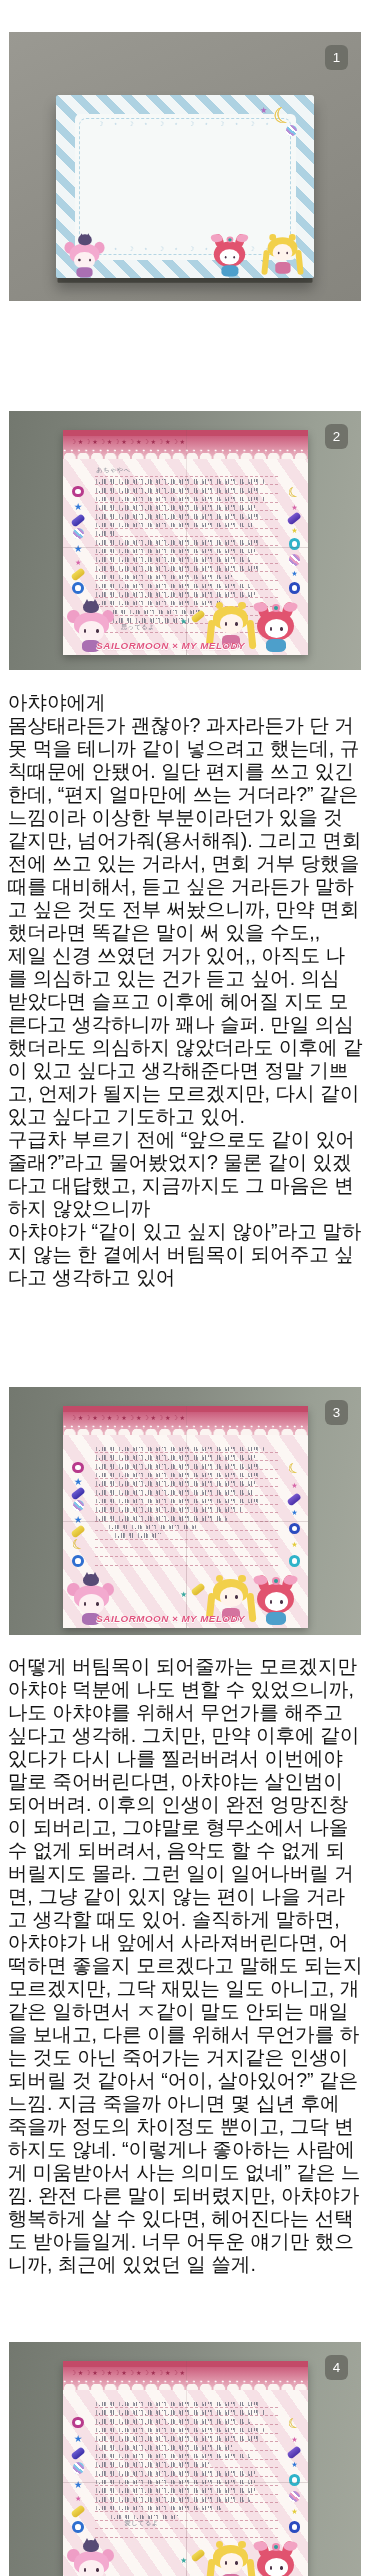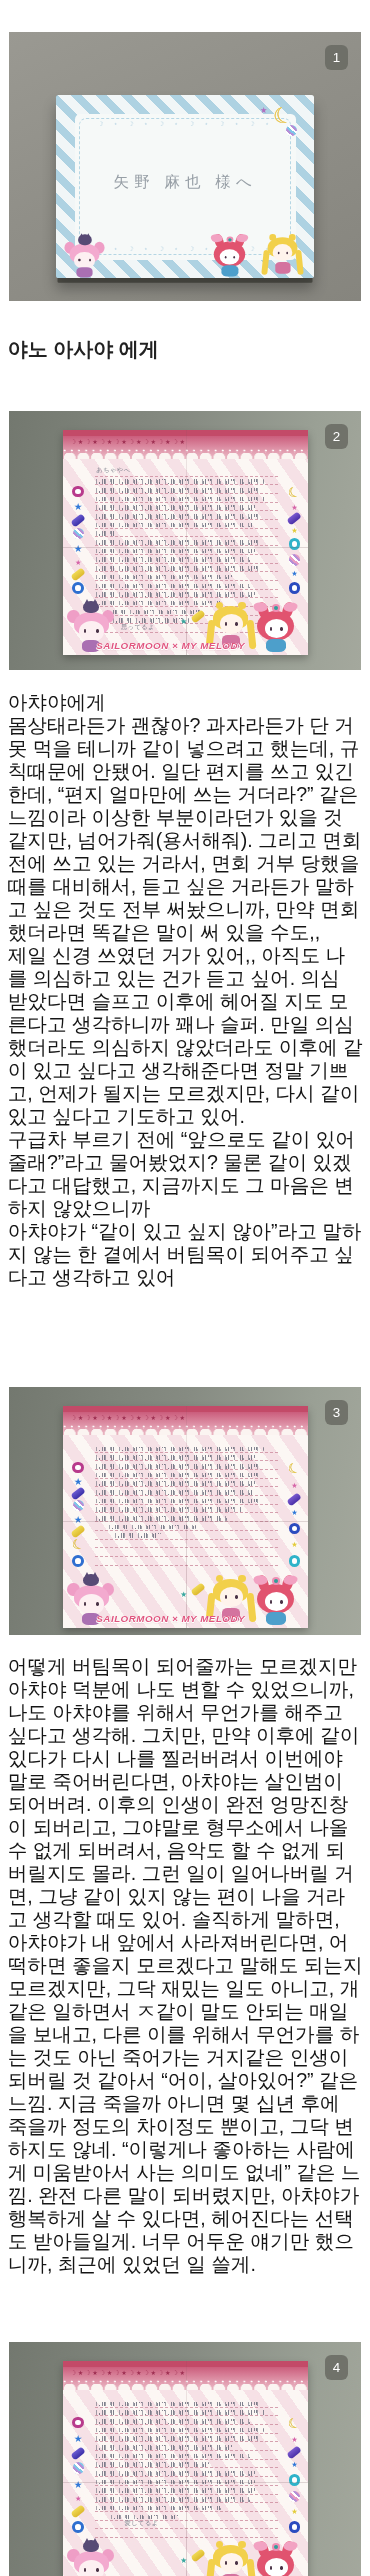--- a/index.html
+++ b/index.html
@@ -127,21 +127,20 @@
 <body>
 
 <div class="page">
 
   <figure class="photo wall1" style="top:32px;height:269px;">
     <div class="badge">1</div>
     <div class="env">
       <div class="env-panel">
         <div class="env-frame"></div>
         <div class="env-row top">☽ ⋆ ☽ ⋆ ☽ ⋆ ☽ ⋆ ☽ ⋆ ☽ ⋆</div>
-        <div class="env-addr">矢野 麻也 様へ</div>
         <div class="env-row bottom">☽ ⋆ ☽ ⋆ ☽ ⋆ ☽ ⋆ ☽ ⋆ ☽ ⋆</div>
       </div>
       <span class="env-moon">☾</span>
       <span class="env-star">★</span>
       <i class="candy env-candy"></i>
       <div class="chr chibiusa" style="left:5.2px;bottom:-4.1px;transform:scale(.85);">
         <i class="cu-bl"></i>
           <i class="cu-br"></i>
           <i class="cu-hair"></i>
           <i class="cu-luna"></i>
@@ -163,21 +162,20 @@
           <i class="sm-tr"></i>
           <i class="sm-bl"></i>
           <i class="sm-br"></i>
           <i class="sm-hair"></i>
         <i class="sm-face eyes"></i>
           <i class="sm-body"></i>
       </div>
     </div>
   </figure>
 
-  <h1 class="title" style="top:324px;">야노 아사야 에게</h1>
 
   <figure class="photo wall2" style="top:411px;height:259px;">
     <div class="badge">2</div>
     <div class="paper" style="height:225px;">
       <div class="band"></div>
       <div class="lace">
         <div class="lace-row">☽ ★ ☽ ★ ☽ ★ ☽ ★ ☽ ★ ☽ ★ ☽ ★ ☽ ★</div>
         <div class="dots"></div>
       </div>
       <div class="sheet" style="height:196px;">

